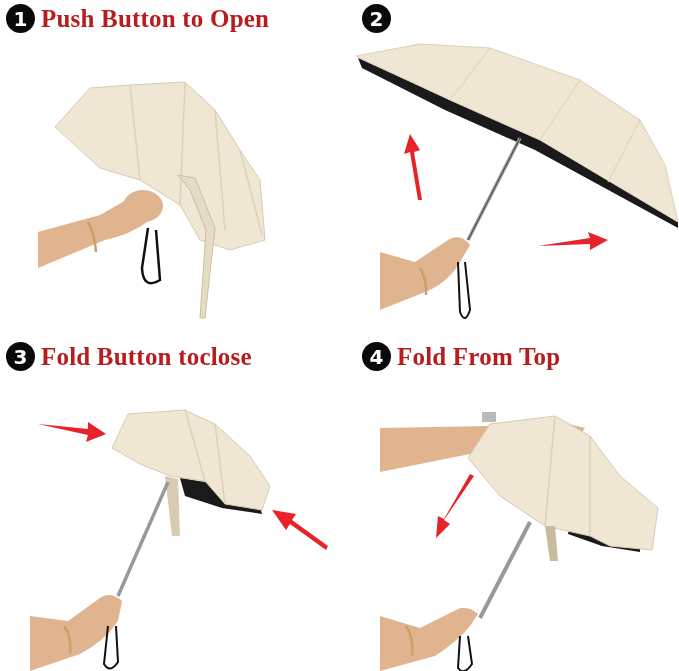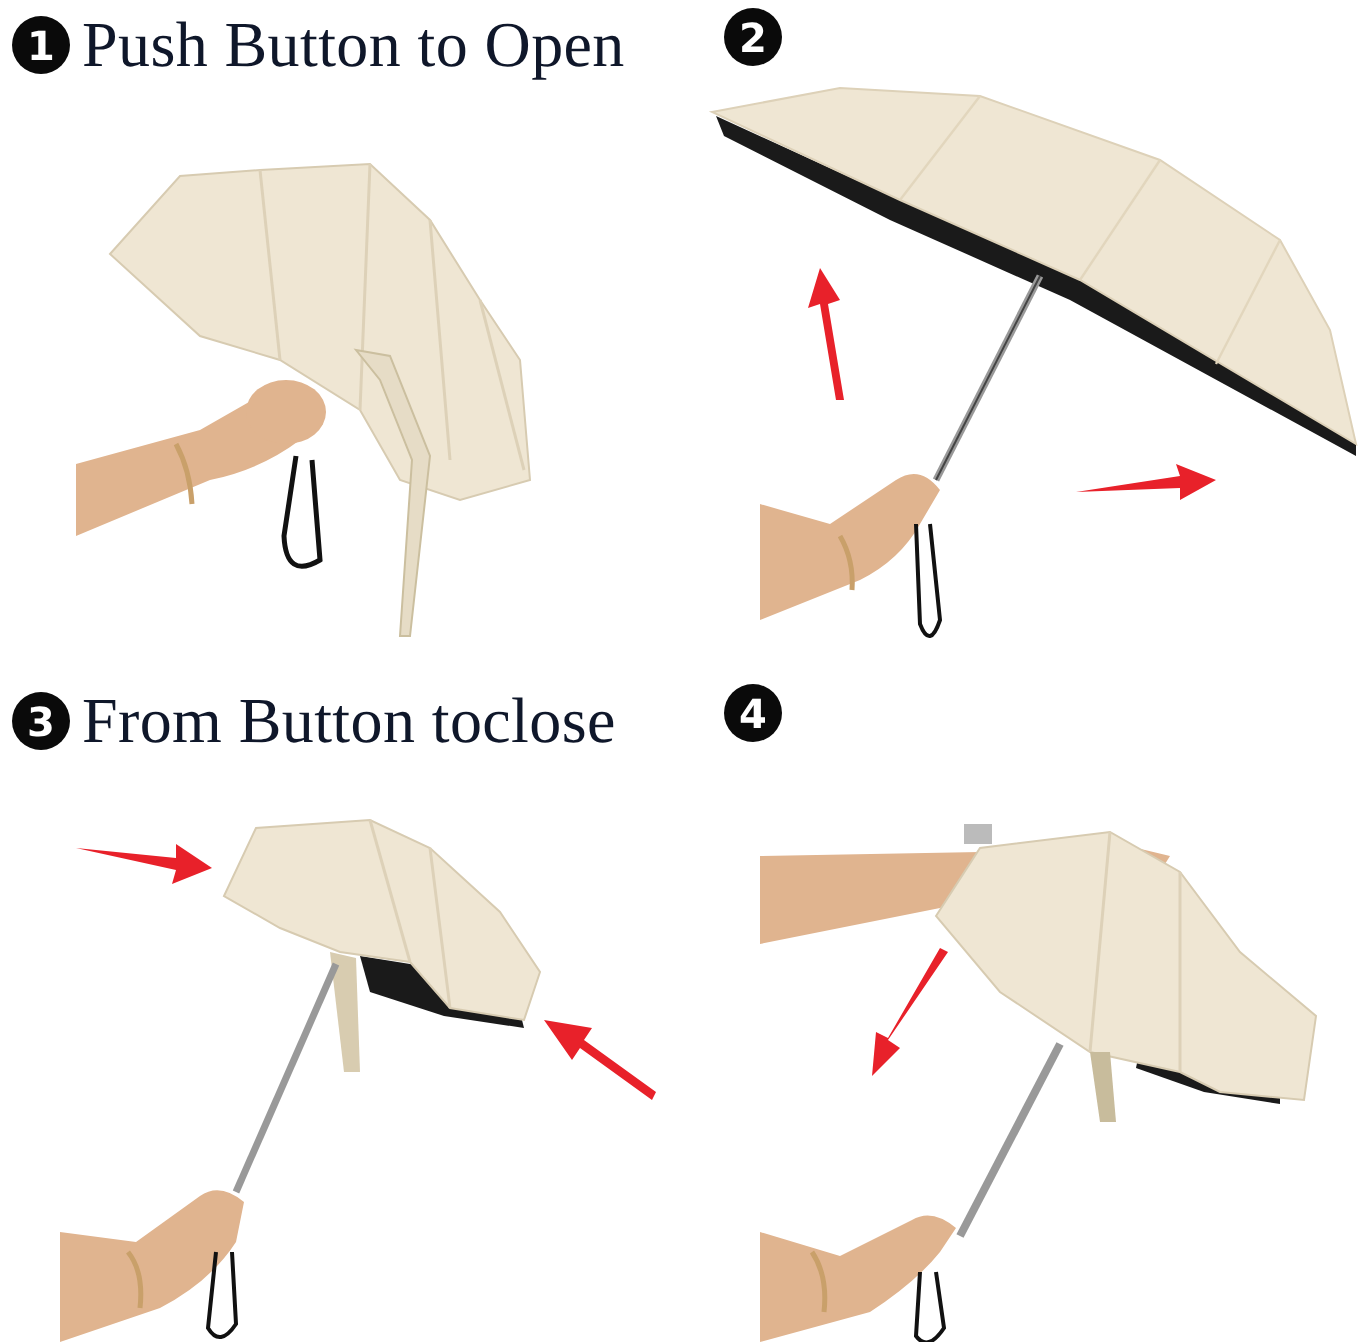--- a/index.html
+++ b/index.html
@@ -2,21 +2,21 @@
 <html><head>
 <meta charset="utf-8">
 <style>
   html, body { margin:0; padding:0; background:#ffffff; }
   body { width:679px; height:671px; position:relative; overflow:hidden; font-family:"DejaVu Serif", serif; }
   .panel { position:absolute; width:339px; height:335px; }
   .heading { position:absolute; left:6px; top:4px; display:flex; align-items:center; gap:6px; }
   .badge { width:29px; height:29px; border-radius:50%; background:#0a0a0a; color:#fff;
            font-family:"DejaVu Sans", sans-serif; font-weight:bold; font-size:20px;
            display:flex; align-items:center; justify-content:center; }
-  .title { font-family:"Liberation Serif", serif; font-weight:normal; font-size:32px; color:#0f172a; letter-spacing:0.2px; }
+  .title { font-family:"Liberation Serif", serif; font-weight:bold; font-size:25px; color:#b91c1c; letter-spacing:0.2px; }
   svg.scene { position:absolute; left:0; top:0; }
 </style>
 </head>
 <body>
 
 <div class="panel" style="left:0;top:0;">
   <div class="heading" style="left:6px;top:4px;">
     <div class="badge">1</div>
     <div class="title">Push Button to Open</div>
   </div>
@@ -60,21 +60,21 @@
     <path d="M118 262 L120 312 Q125 325 130 310 L125 262" stroke="#111" stroke-width="2" fill="none"></path>
 
     <path d="M78 200 L70 152 L64 154 L70 134 L80 150 L74 152 L82 200 Z" fill="#e8212a"></path>
     <path d="M198 246 L250 238 L248 232 L268 240 L250 250 L250 244 Z" fill="#e8212a"></path>
   </svg>
 </div>
 
 <div class="panel" style="left:0;top:336px;">
   <div class="heading" style="left:6px;top:6px;">
     <div class="badge">3</div>
-    <div class="title">From Button toclose</div>
+    <div class="title">Fold Button toclose</div>
   </div>
   <svg class="scene" width="339" height="335" viewBox="0 0 339 335">
 
     <path d="M180 142 L230 150 L260 170 L262 178 L222 172 L185 160 Z" fill="#1a1a1a"></path>
 
     <path d="M112 112 L128 78 L185 74 L215 88 L250 120 L270 150 L262 174 L225 168 L205 145 L170 140 L140 128 Z" fill="#efe6d3" stroke="#d7cbb1" stroke-width="1"></path>
     <path d="M185 74 L205 145" stroke="#ddd1b8" stroke-width="1.5"></path>
     <path d="M215 88 L225 168" stroke="#ddd1b8" stroke-width="1.5"></path>
 
     <path d="M165 140 L178 143 L180 200 L172 200 Z" fill="#d8ccb0"></path>
@@ -86,20 +86,21 @@
     <path d="M108 290 L104 328 Q110 338 118 326 L116 290" stroke="#111" stroke-width="2" fill="none"></path>
 
     <path d="M38 88 L88 93 L88 86 L106 98 L86 106 L88 99 Z" fill="#e8212a"></path>
     <path d="M326 214 L290 188 L286 194 L272 174 L296 178 L292 184 L328 210 Z" fill="#e8212a"></path>
   </svg>
 </div>
 
 <div class="panel" style="left:340px;top:336px;">
   <div class="heading" style="left:22px;top:6px;">
     <div class="badge">4</div>
+    <div class="title">Fold From Top</div>
   </div>
   <svg class="scene" width="339" height="335" viewBox="0 0 339 335">
 
     <path d="M40 92 L40 136 L130 118 L180 108 L240 100 L245 92 L220 86 L150 90 Z" fill="#e0b48f"></path>
     <rect x="142" y="76" width="14" height="10" fill="#bbb"></rect>
 
     <path d="M230 188 L280 200 L300 210 L300 216 L262 210 L228 198 Z" fill="#1a1a1a"></path>
 
     <path d="M128 122 L150 88 L215 80 L250 100 L280 140 L318 172 L312 214 L270 210 L250 200 L205 190 L160 160 Z" fill="#efe6d3" stroke="#d7cbb1" stroke-width="1"></path>
     <path d="M215 80 L205 190" stroke="#ddd1b8" stroke-width="1.5"></path>

